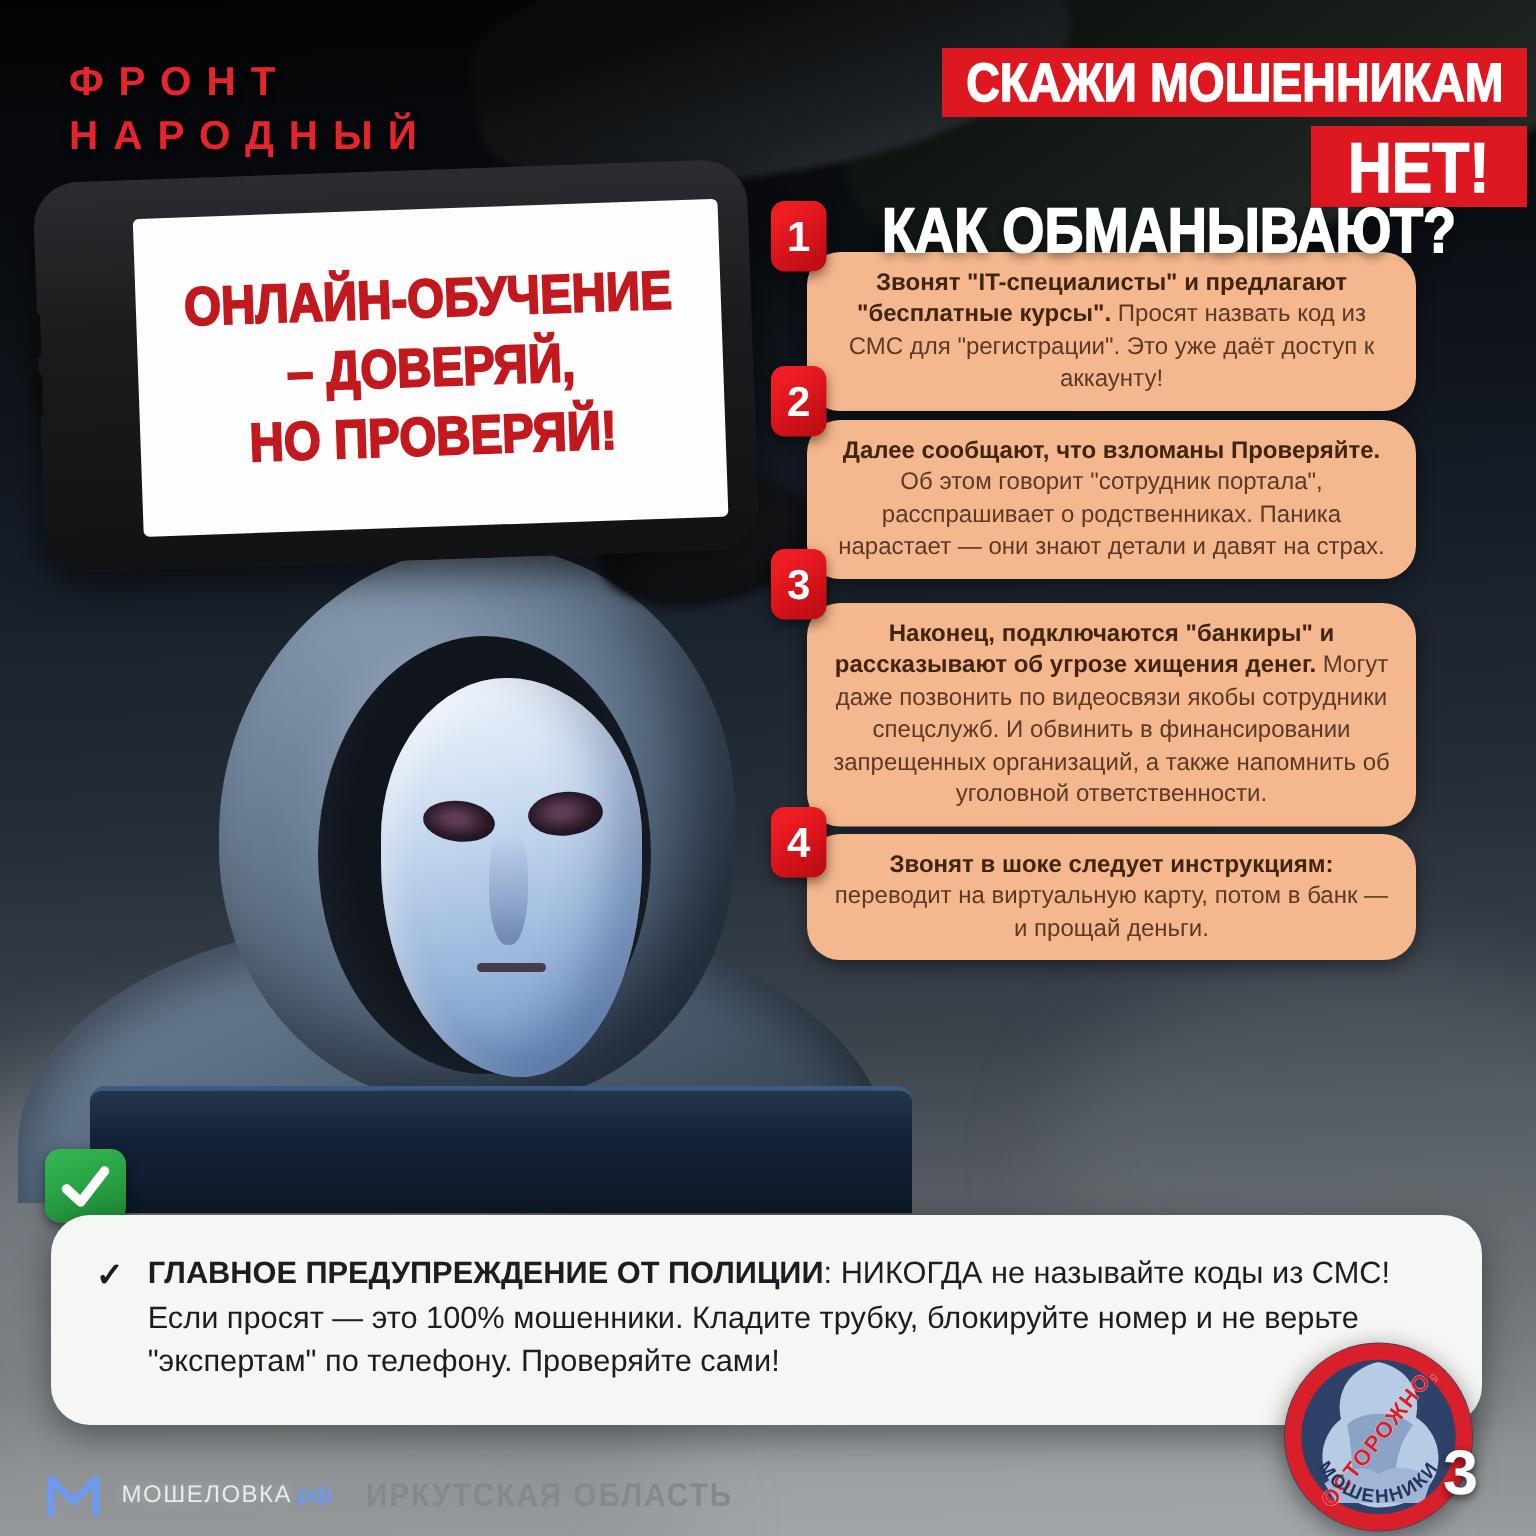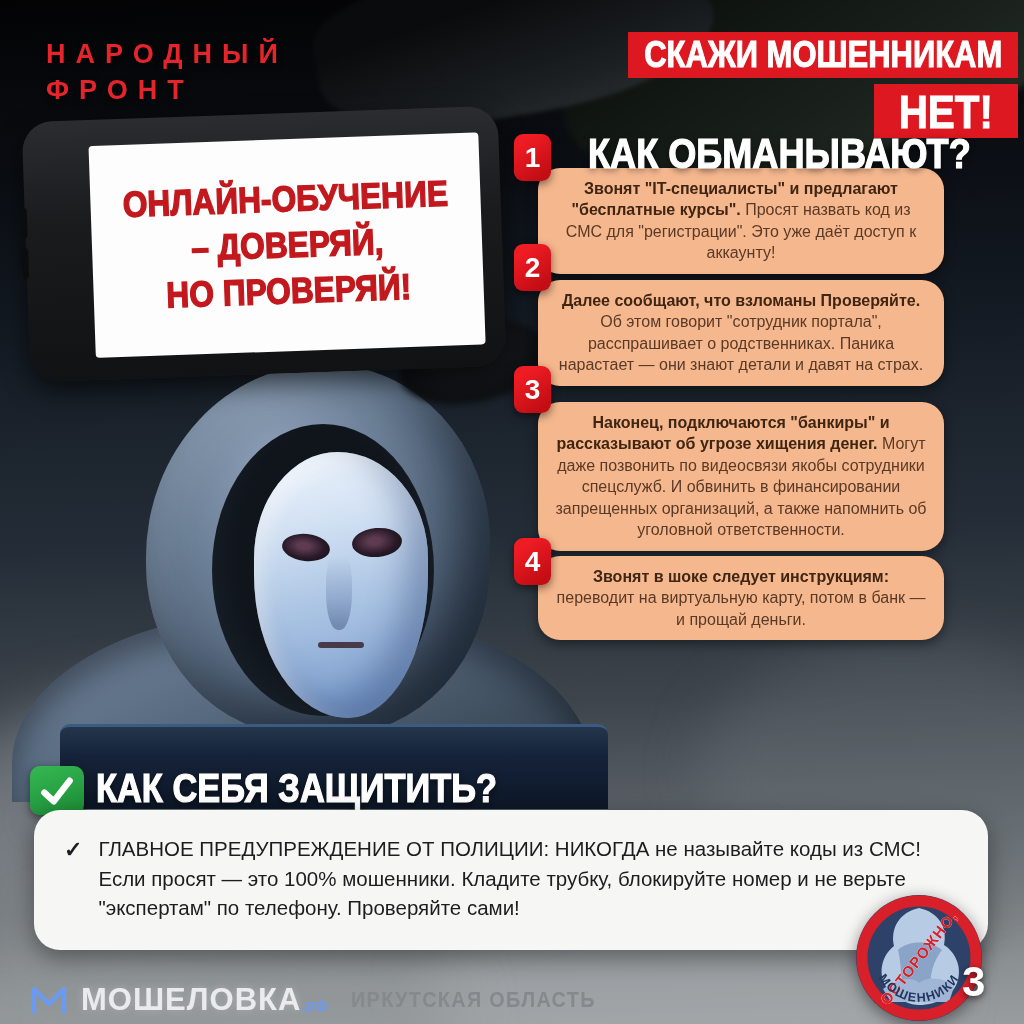--- a/index.html
+++ b/index.html
@@ -98,25 +98,25 @@
   
   .check-sq{position:absolute;left:30px;top:766px;width:54px;height:49px;z-index:9;border-radius:10px;
     background:linear-gradient(160deg,#33b450 10%,#1e8f38 90%);display:flex;align-items:center;justify-content:center;
     box-shadow:0 3px 8px rgba(0,0,0,.5);}
   .protect-title{position:absolute;left:96px;top:766px;z-index:9;color:#fff;font-weight:700;}
   .protect-title .cond{display:inline-block;transform:scaleX(.86);transform-origin:left center;font-size:40px;white-space:nowrap;-webkit-text-stroke:1.2px #fff;text-shadow:0 2px 8px rgba(0,0,0,.65);}
   .tip-box{position:absolute;left:34px;top:810px;width:954px;min-height:140px;z-index:9;background:#f6f7f5;border-radius:26px;
     box-sizing:border-box;padding:24px 44px 24px 30px;box-shadow:0 8px 24px rgba(0,0,0,.4);}
   .tip-inner{display:flex;gap:16px;color:#1d1d1f;font-size:20.5px;line-height:1.45;}
   .tip-bullet{font-weight:700;font-size:22px;flex:0 0 auto;}
-  .tip-text b{font-weight:400;}
+  .tip-text b{font-weight:700;}
 
   
   .footer{position:absolute;left:30px;top:982px;z-index:10;display:flex;align-items:center;gap:13px;}
-  .mosh-word{color:#e9ebed;font-weight:700;font-size:31px;letter-spacing:1px;text-shadow:0 0 8px rgba(255,255,255,.25);}
+  .mosh-word{color:#e9ebed;font-weight:400;font-size:16px;letter-spacing:1px;text-shadow:0 0 8px rgba(255,255,255,.25);}
   .mosh-rf{color:#6b9bf0;font-weight:700;font-size:15px;}
   .region{color:#85898d;font-weight:700;font-size:22px;letter-spacing:1.5px;margin-left:10px;
     display:inline-block;transform:scaleX(.9);transform-origin:left center;}
   .stamp{position:absolute;left:852px;top:892px;width:134px;height:132px;z-index:11;filter:drop-shadow(0 4px 8px rgba(0,0,0,.45));}
   .page-num{position:absolute;left:962px;top:958px;z-index:11;color:#fff;font-weight:700;font-size:42px;text-shadow:0 2px 6px rgba(0,0,0,.6);}
 </style>
 </head>
 <body>
 
 <div class="poster">
@@ -149,22 +149,22 @@
     <div class="btn b1"></div>
     <div class="btn b2"></div>
     <div class="screen">
       <span class="ph-line">ОНЛАЙН-ОБУЧЕНИЕ</span>
       <span class="ph-line">– ДОВЕРЯЙ,</span>
       <span class="ph-line">НО ПРОВЕРЯЙ!</span>
     </div>
   </div>
 
   <div class="brand">
+    <div>ФРОНТ</div>
     <div>НАРОДНЫЙ</div>
-    <div>ФРОНТ</div>
   </div>
 
   <div class="banner banner1">
     <span class="cond">СКАЖИ МОШЕННИКАМ</span>
   </div>
   <div class="banner banner2">
     <span class="cond">НЕТ!</span>
   </div>
 
   <div class="how-title">
@@ -188,23 +188,20 @@
 
   <div class="numsq n4">
       <span>4</span>
     </div>
   <div class="step-box sb4"><b>Звонят в шоке следует инструкциям:</b><span> переводит на виртуальную карту, потом в банк — и прощай деньги.</span></div>
 
   <div class="check-sq">
     <svg width="38" height="34" viewBox="0 0 48 42">
       <polyline points="8,23 20,34 40,8" fill="none" stroke="#ffffff" stroke-width="8" stroke-linecap="round" stroke-linejoin="round"></polyline>
     </svg>
-  </div>
-  <div class="protect-title">
-    <span class="cond">КАК СЕБЯ ЗАЩИТИТЬ?</span>
   </div>
 
   <div class="tip-box">
     <div class="tip-inner">
       <span class="tip-bullet">✓</span>
       <span class="tip-text"><b>ГЛАВНОЕ ПРЕДУПРЕЖДЕНИЕ ОТ ПОЛИЦИИ</b><span>: НИКОГДА не называйте коды из СМС! Если просят — это 100% мошенники. Кладите трубку, блокируйте номер и не верьте "экспертам" по телефону. Проверяйте сами!</span></span>
     </div>
   </div>
 
   <svg class="stamp" viewBox="0 0 132 132">

